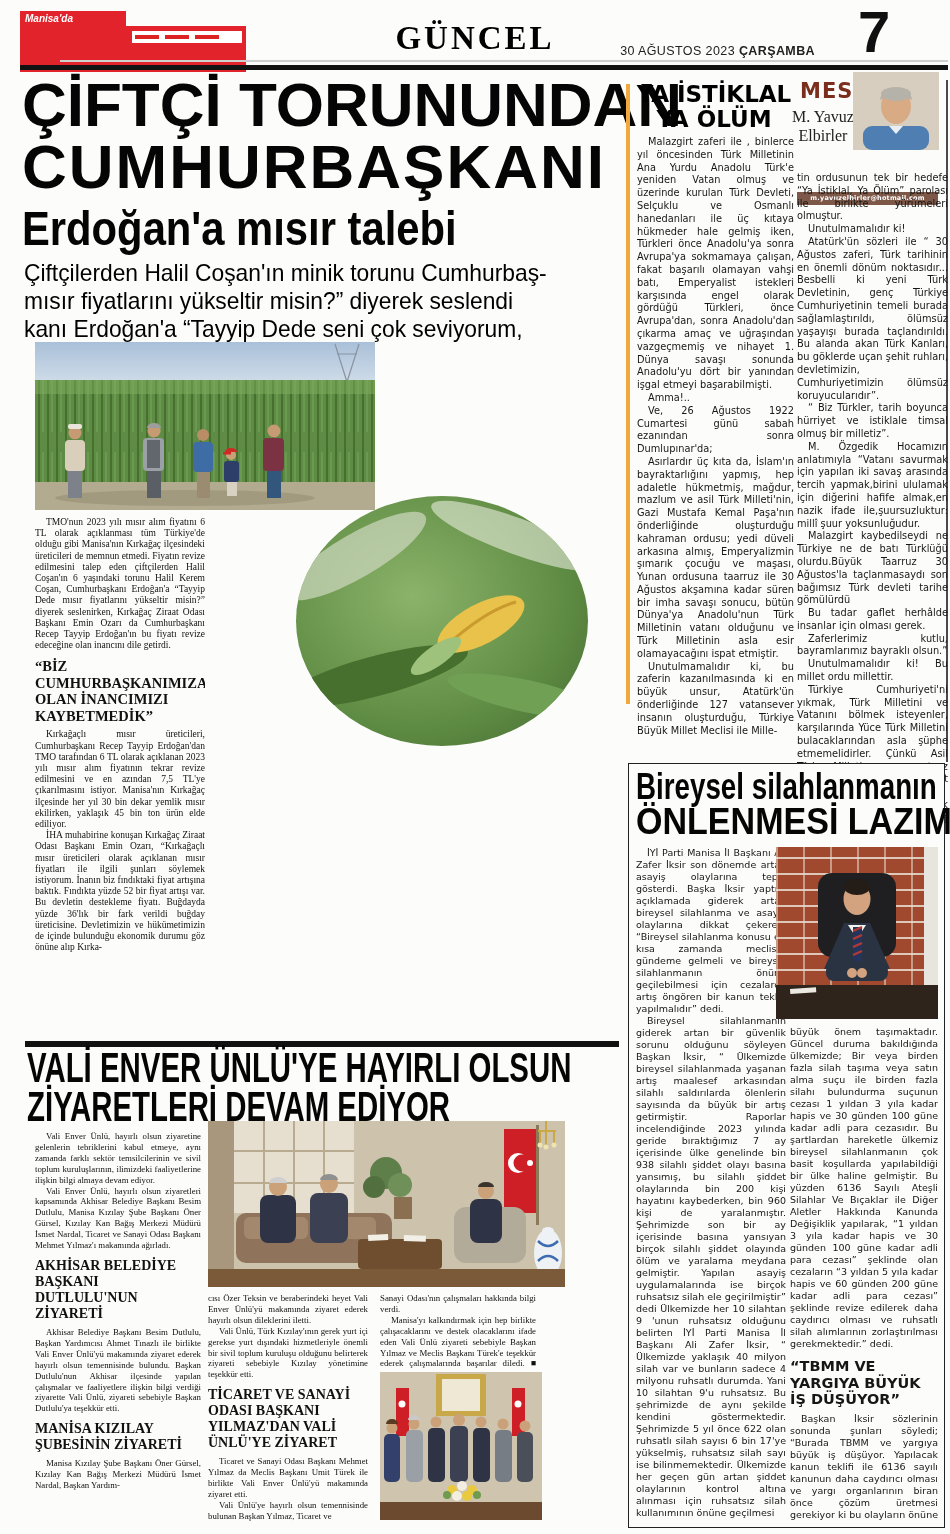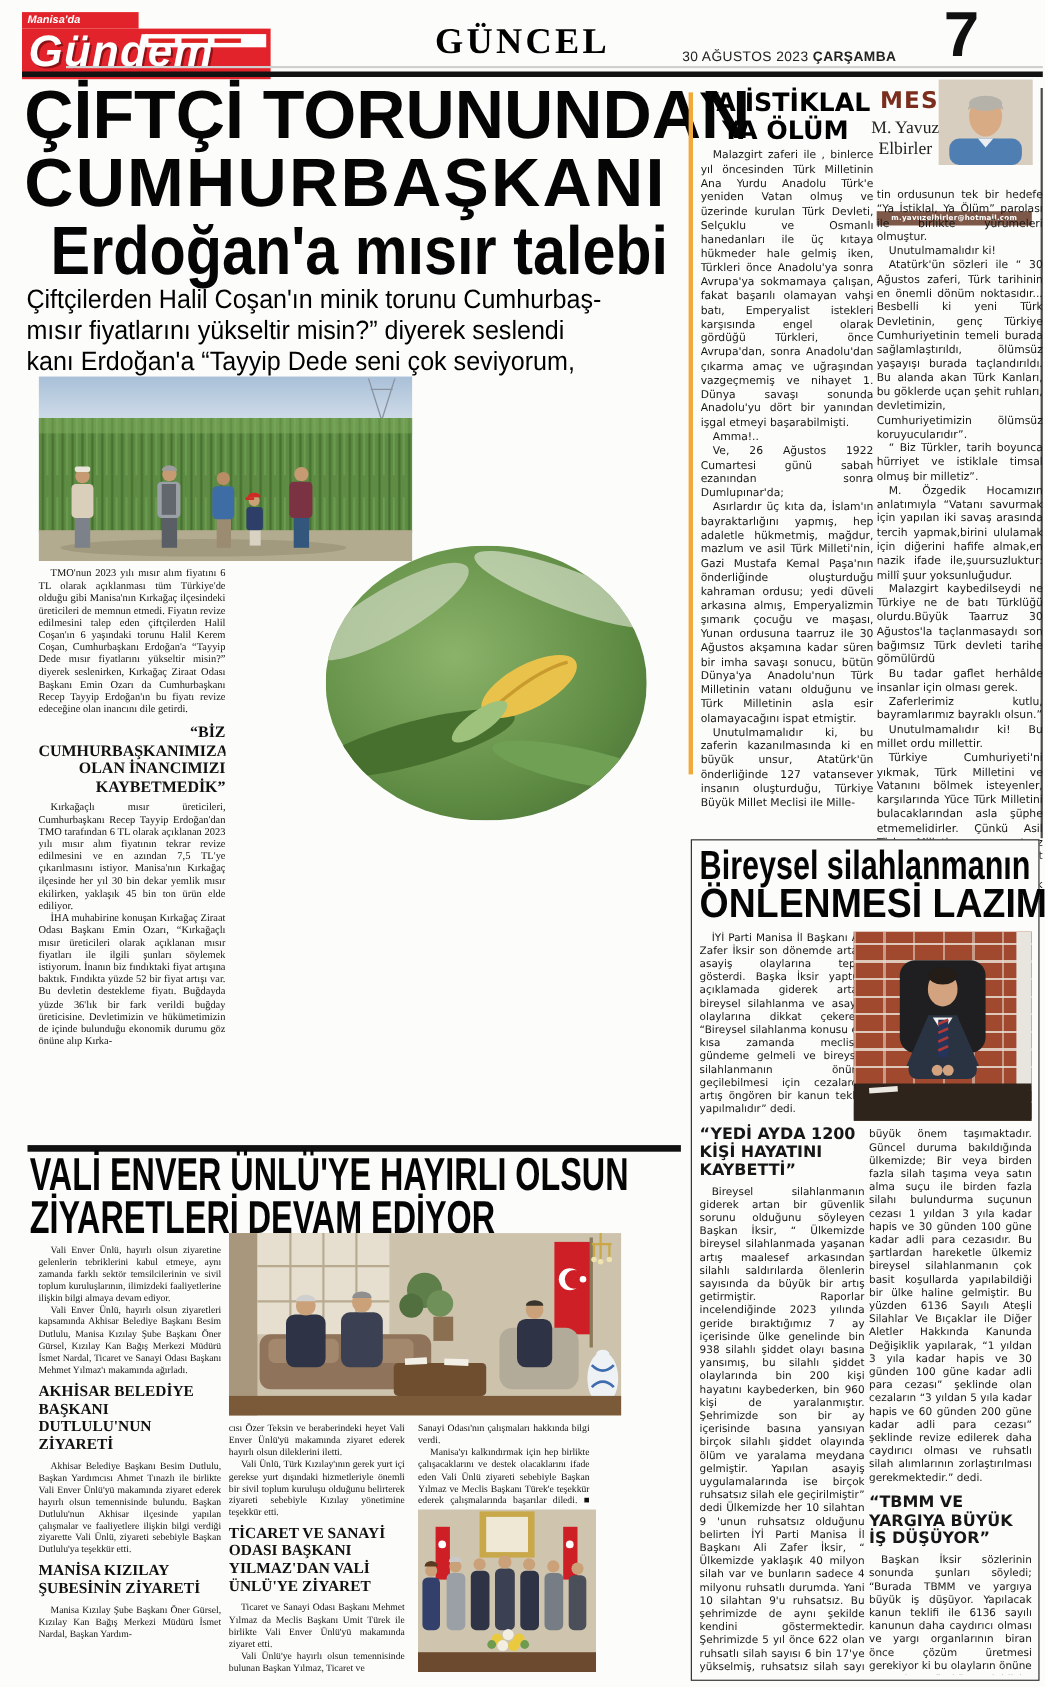--- a/index.html
+++ b/index.html
@@ -23,30 +23,30 @@
      font:12.5px/14px "Liberation Sans",sans-serif;color:#222;letter-spacing:.4px;}
   .date-line b{font-weight:bold;}
   .page-no{left:858px;top:2px;font:bold 58px/60px "Liberation Sans",sans-serif;color:#101010;}
   .rule-gray{left:60px;top:60px;width:888px;height:2px;background:#cfcfcf;}
   .rule-black{left:20px;top:65px;width:928px;height:5px;background:#121212;}
 
   
   .hl{font-family:"Liberation Sans",sans-serif;font-weight:bold;color:#050505;white-space:nowrap;}
   .main-hl1{left:22px;top:74px;font-size:62px;line-height:62px;}
   .main-hl2{left:22px;top:136px;font-size:62px;line-height:62px;letter-spacing:2px;}
-  .main-hl3{left:22px;top:198px;font-size:62px;line-height:62px;margin-left:24px;}
+  .main-hl3{left:22px;top:198px;font-size:48px;line-height:62px;}
   .sub-hl{left:24px;top:259px;width:610px;font:24px/28px "Liberation Sans",sans-serif;color:#000000;}
   .sub-hl .sx{transform:scaleX(.95);}
 
   
   .col{position:absolute;overflow:hidden;text-align:justify;}
   .col .p{text-indent:11px;margin:0;}
   .col .c{margin:0;}
   .main-col{font:9.5px/11.2px "Liberation Serif",serif;}
-  .main-col .h{font:bold 14.5px/16.5px "Liberation Serif",serif;text-align:right;margin:7px 0 5px;text-indent:0;}
+  .main-col .h{font:bold 14.5px/16.5px "Liberation Serif",serif;text-align:left;margin:7px 0 5px;text-indent:0;}
   .ist-col{font:9.8px/12.8px "DejaVu Sans",sans-serif;color:#161616;}
   .bir-col{font:9.5px/12px "DejaVu Sans",sans-serif;color:#161616;}
   .bir-col .h{font:bold 14.5px/16.5px "DejaVu Sans",sans-serif;margin:8px 0 5px;text-align:left;text-indent:0;}
   .vali-col{font:8.8px/10.9px "Liberation Serif",serif;}
   .vali-col .h{font:bold 14px/16px "Liberation Serif",serif;margin:7px 0 5px;text-align:left;text-indent:0;}
 
   
   .floatR{float:right;width:96px;height:210px;margin-right:-4px;
           shape-outside:ellipse(150px 115px at 165px 100px);}
   .floatL{float:left;width:190px;height:250px;margin-top:155px;margin-left:-2px;
@@ -82,21 +82,20 @@
                      repeating-linear-gradient(90deg,rgba(232,222,210,.55) 0 2px,transparent 2px 27px);}
   svg{display:block;}
 </style>
 </head>
 <body>
 
 <div id="page">
 
   <div class="abs mast-strip1">Manisa'da</div>
   <div class="abs mast-main">
-    <div class="mast-title">Gündem</div>
     <div class="mast-tag"><i></i><i></i><i></i></div>
   </div>
   <div class="abs section-title">GÜNCEL</div>
   <div class="abs date-line">
     <span>30 AĞUSTOS 2023</span>
     <b>ÇARŞAMBA</b>
   </div>
   <div class="abs page-no">7</div>
   <div class="abs rule-gray"></div>
   <div class="abs rule-black"></div>
@@ -232,21 +231,20 @@
       <div class="p">Unutulmamalıdır ki! Bu millet ordu millettir.</div>
       <div class="p">Türkiye Cumhuriyeti'ni yıkmak, Türk Milletini ve Vatanını bölmek isteyenler, karşılarında Yüce Türk Milletini bulacaklarından asla şüphe etmemelidirler. Çünkü Asil Türk Milleti en umutsuz anlarında dahi yekvücut olmayı bilmiştir.</div>
       <div class="p">Zafer Bayramı ve Şanlı Türk Silahlı Kuvvetlerinin kuruluş yıldönümü kutlu olsun.</div>
     </div>
 
   <div class="abs bir-box"></div>
   <div class="abs hl bir-hl1"><span class="sx" style="transform:scaleX(.75)">Bireysel silahlanmanın</span></div>
   <div class="abs hl bir-hl2"><span class="sx" style="transform:scaleX(.92)">ÖNLENMESİ LAZIM</span></div>
   <div class="col bir-col" style="left:636px;top:847px;width:150px;height:674px">
       <div class="p">İYİ Parti Manisa İl Başkanı Ali Zafer İksir son dönemde artan asayiş olaylarına tepki gösterdi. Başka İksir yaptığı açıklamada giderek artan bireysel silahlanma ve asayiş olaylarına dikkat çekerek, “Bireysel silahlanma konusu en kısa zamanda mecliste gündeme gelmeli ve bireysel silahlanmanın önüne geçilebilmesi için cezalarda artış öngören bir kanun teklifi yapılmalıdır” dedi.</div>
-      <div class="h">“YEDİ AYDA 1200 KİŞİ HAYATINI KAYBETTİ”</div>
       <div class="p">Bireysel silahlanmanın giderek artan bir güvenlik sorunu olduğunu söyleyen Başkan İksir, “ Ülkemizde bireysel silahlanmada yaşanan artış maalesef arkasından silahlı saldırılarda ölenlerin sayısında da büyük bir artış getirmiştir. Raporlar incelendiğinde 2023 yılında geride bıraktığımız 7 ay içerisinde ülke genelinde bin 938 silahlı şiddet olayı basına yansımış, bu silahlı şiddet olaylarında bin 200 kişi hayatını kaybederken, bin 960 kişi de yaralanmıştır. Şehrimizde son bir ay içerisinde basına yansıyan birçok silahlı şiddet olayında ölüm ve yaralama meydana gelmiştir. Yapılan asayiş uygulamalarında ise birçok ruhsatsız silah ele geçirilmiştir” dedi Ülkemizde her 10 silahtan 9 'unun ruhsatsız olduğunu belirten İYİ Parti Manisa İl Başkanı Ali Zafer İksir, “ Ülkemizde yaklaşık 40 milyon silah var ve bunların sadece 4 milyonu ruhsatlı durumda. Yani 10 silahtan 9'u ruhsatsız. Bu şehrimizde de aynı şekilde kendini göstermektedir. Şehrimizde 5 yıl önce 622 olan ruhsatlı silah sayısı 6 bin 17'ye yükselmiş, ruhsatsız silah sayı ise bilinmemektedir. Ülkemizde her geçen gün artan şiddet olaylarının kontrol altına alınması için ruhsatsız silah kullanımının önüne geçilmesi</div>
     </div>
   <div class="abs photo brick" style="left:776px;top:847px;width:162px;height:172px">
     <svg width="162" height="172" viewBox="0 0 162 172" preserveAspectRatio="none">
       <rect x="148" y="0" width="14" height="145" fill="#e8e5df"></rect>
       <rect x="42" y="26" width="78" height="84" rx="14" fill="#1f1f22"></rect>
       <ellipse cx="81" cy="52" rx="13.5" ry="16" fill="#d2a37e"></ellipse>
       <ellipse cx="81" cy="40" rx="13" ry="8" fill="#241c16"></ellipse>
       <path d="M48 122 L68 76 L94 76 L114 122 Z" fill="#2a3342"></path>
       <path d="M72 78 L81 92 L90 78 Z" fill="#f2f2f0"></path>

